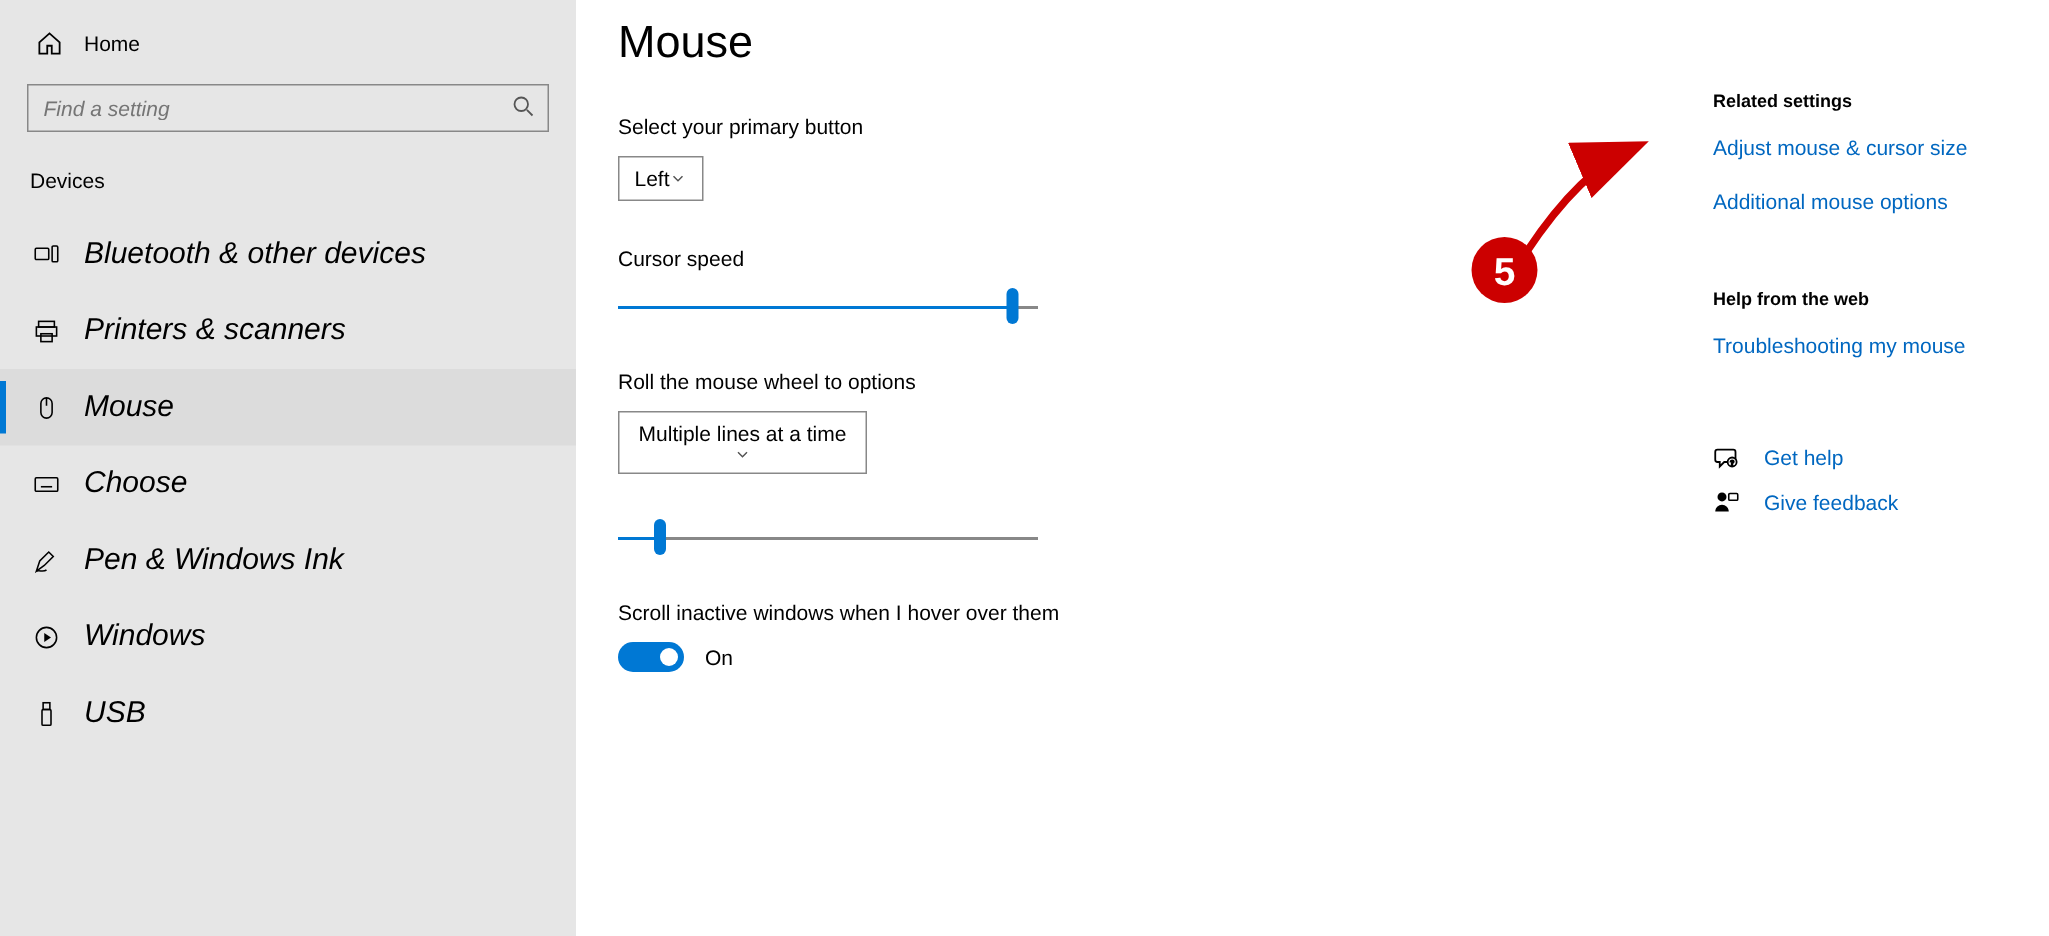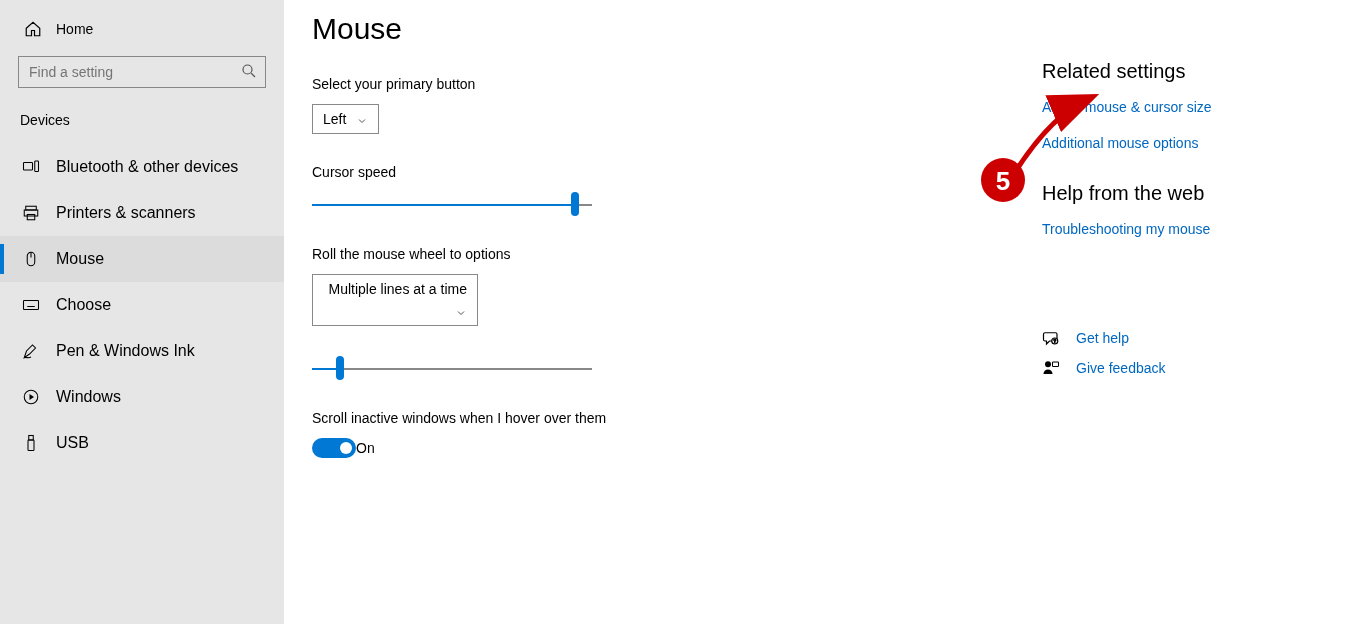--- a/index.html
+++ b/index.html
@@ -8,21 +8,21 @@
     font-size: 14px;
     color: #000;
     background: #fff;
     width: 1366px;
     height: 624px;
     overflow: hidden;
     display: flex;
   }
   
   .sidebar {
-    width: 284px;
+    width: 384px;
     background: #e6e6e6;
     padding: 12px 0 0 0;
     display: flex;
     flex-direction: column;
   }
   .home-row {
     display: flex;
     align-items: center;
     gap: 14px;
     padding: 8px 24px 10px 24px;
@@ -35,20 +35,21 @@
     position: relative;
   }
   .search-input {
     width: 100%;
     height: 32px;
     padding: 0 36px 0 10px;
     border: 1px solid #888;
     background: #e6e6e6;
     font-size: 14px;
     outline: none;
+    font-style: italic;
   }
   .search-icon-wrap {
     position: absolute;
     right: 8px;
     top: 6px;
     width: 18px;
     height: 18px;
     color: #555;
   }
   .section-title {
@@ -69,21 +70,21 @@
     content: "";
     position: absolute;
     left: 0;
     top: 8px;
     bottom: 8px;
     width: 4px;
     background: #0078d4;
   }
   .nav-item.active { background: #dcdcdc; }
   .nav-item .icon { width: 18px; height: 18px; flex-shrink: 0; }
-  .nav-item .label { font-size: 16px; }
+  .nav-item .label { font-size: 20px; font-style: italic; }
 
   
   .main {
     flex: 1;
     padding: 12px 0 0 28px;
     display: flex;
   }
   .content-col {
     width: 640px;
   }
@@ -92,26 +93,25 @@
     font-weight: 400;
     margin-bottom: 30px;
   }
   .setting-label {
     font-size: 14px;
     margin-bottom: 12px;
   }
   .setting-block { margin-bottom: 30px; }
   .dropdown {
     display: inline-flex;
-    align-items: flex-end;
+    align-items: center;
     border: 1px solid #888;
     background: #fff;
     padding: 6px 10px;
     cursor: pointer;
-    gap: 10px;
     font-size: 14px;
   }
   .dropdown.small { min-width: 46px; }
   .dropdown.wide { min-width: 166px; justify-content: space-between; flex-direction: column; }
   .chevron {
     width: 12px; height: 12px;
   }
   .slider-track {
     position: relative;
     height: 24px;
@@ -137,20 +137,21 @@
     top: 50%;
     width: 8px;
     height: 24px;
     background: #0078d4;
     border-radius: 4px;
     transform: translate(-50%, -50%);
   }
   .toggle-row {
     display: flex;
     align-items: center;
+    gap: 14px;
     margin-top: 8px;
   }
   .toggle {
     width: 44px;
     height: 20px;
     border-radius: 10px;
     background: #0078d4;
     position: relative;
     cursor: pointer;
   }
@@ -164,33 +165,33 @@
     right: 4px;
   }
 
   
   .right-col {
     padding-left: 90px;
     padding-top: 48px;
     position: relative;
   }
   .right-heading {
-    font-size: 20px;
-    font-weight: 400;
+    font-size: 12px;
+    font-weight: 700;
     margin-bottom: 16px;
   }
   .link {
     color: #0067c0;
     font-size: 14px;
     margin-bottom: 20px;
     cursor: pointer;
     display: block;
   }
-  .right-section { margin-top: 31px; }
-  .help-list { margin-top: 92px; }
+  .right-section { margin-top: 50px; }
+  .help-list { margin-top: 58px; }
   .help-row {
     display: flex;
     align-items: center;
     gap: 16px;
     margin-bottom: 12px;
   }
   .help-row .icon { width: 18px; height: 18px; color: #000; }
   .help-row .link { margin-bottom: 0; }
 
   

